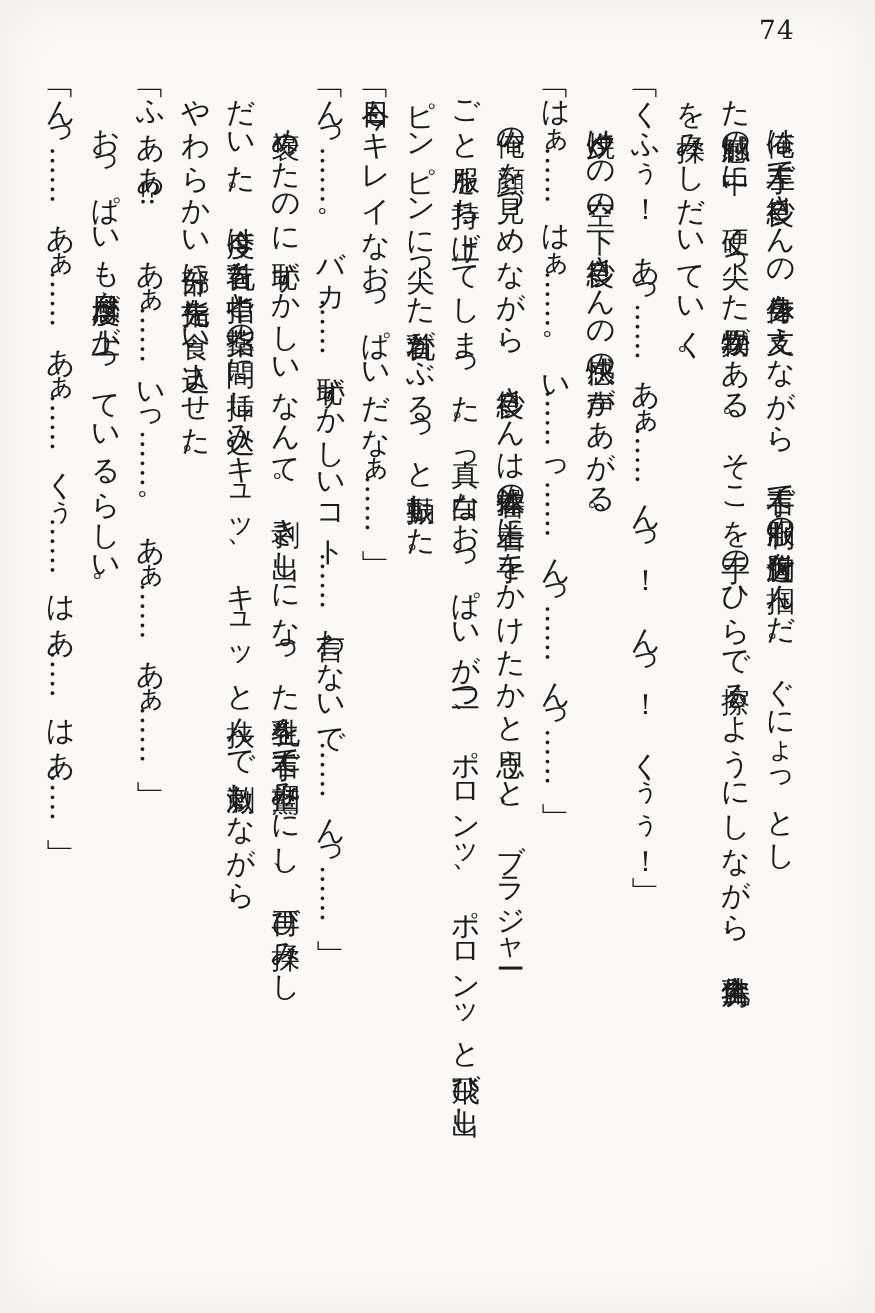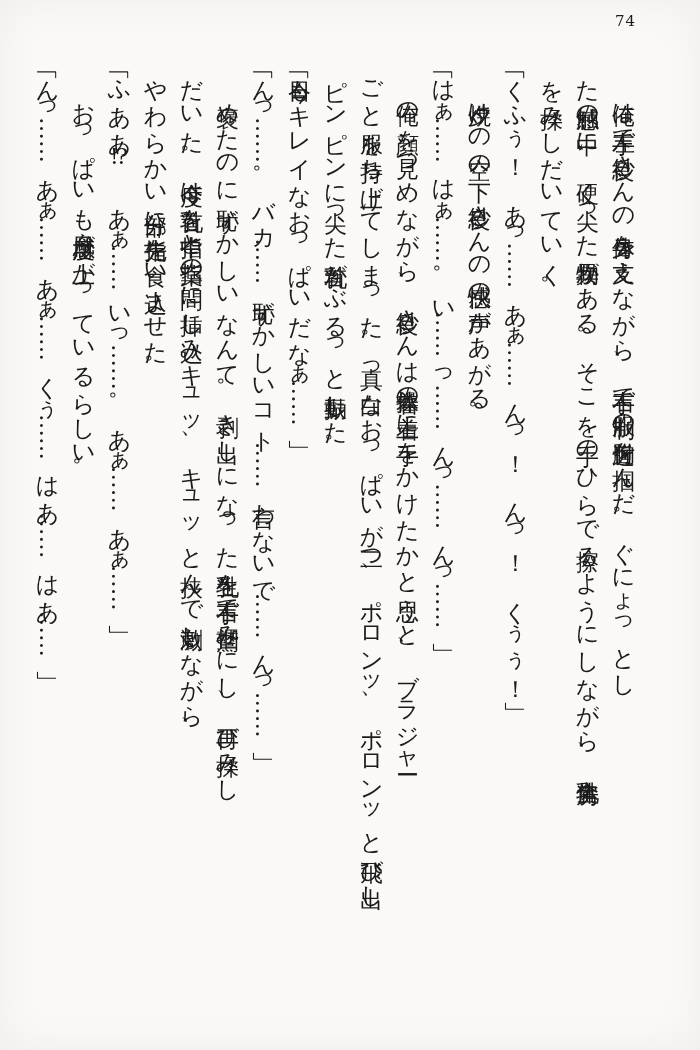--- a/index.html
+++ b/index.html
@@ -15,21 +15,21 @@
   }
   .page {
     position: absolute;
     inset: 0;
     box-shadow: inset 0 0 45px rgba(0,0,0,0.05);
   }
   .page-number {
     position: absolute;
     top: 12px;
     right: 64px;
-    font-size: 15px;
+    font-size: 21px;
     letter-spacing: 1px;
   }
   .text-block {
     position: absolute;
     top: 64px;
     right: 58px;
     height: 958px;
     writing-mode: vertical-rl;
     text-orientation: mixed;
     font-size: 23px;

